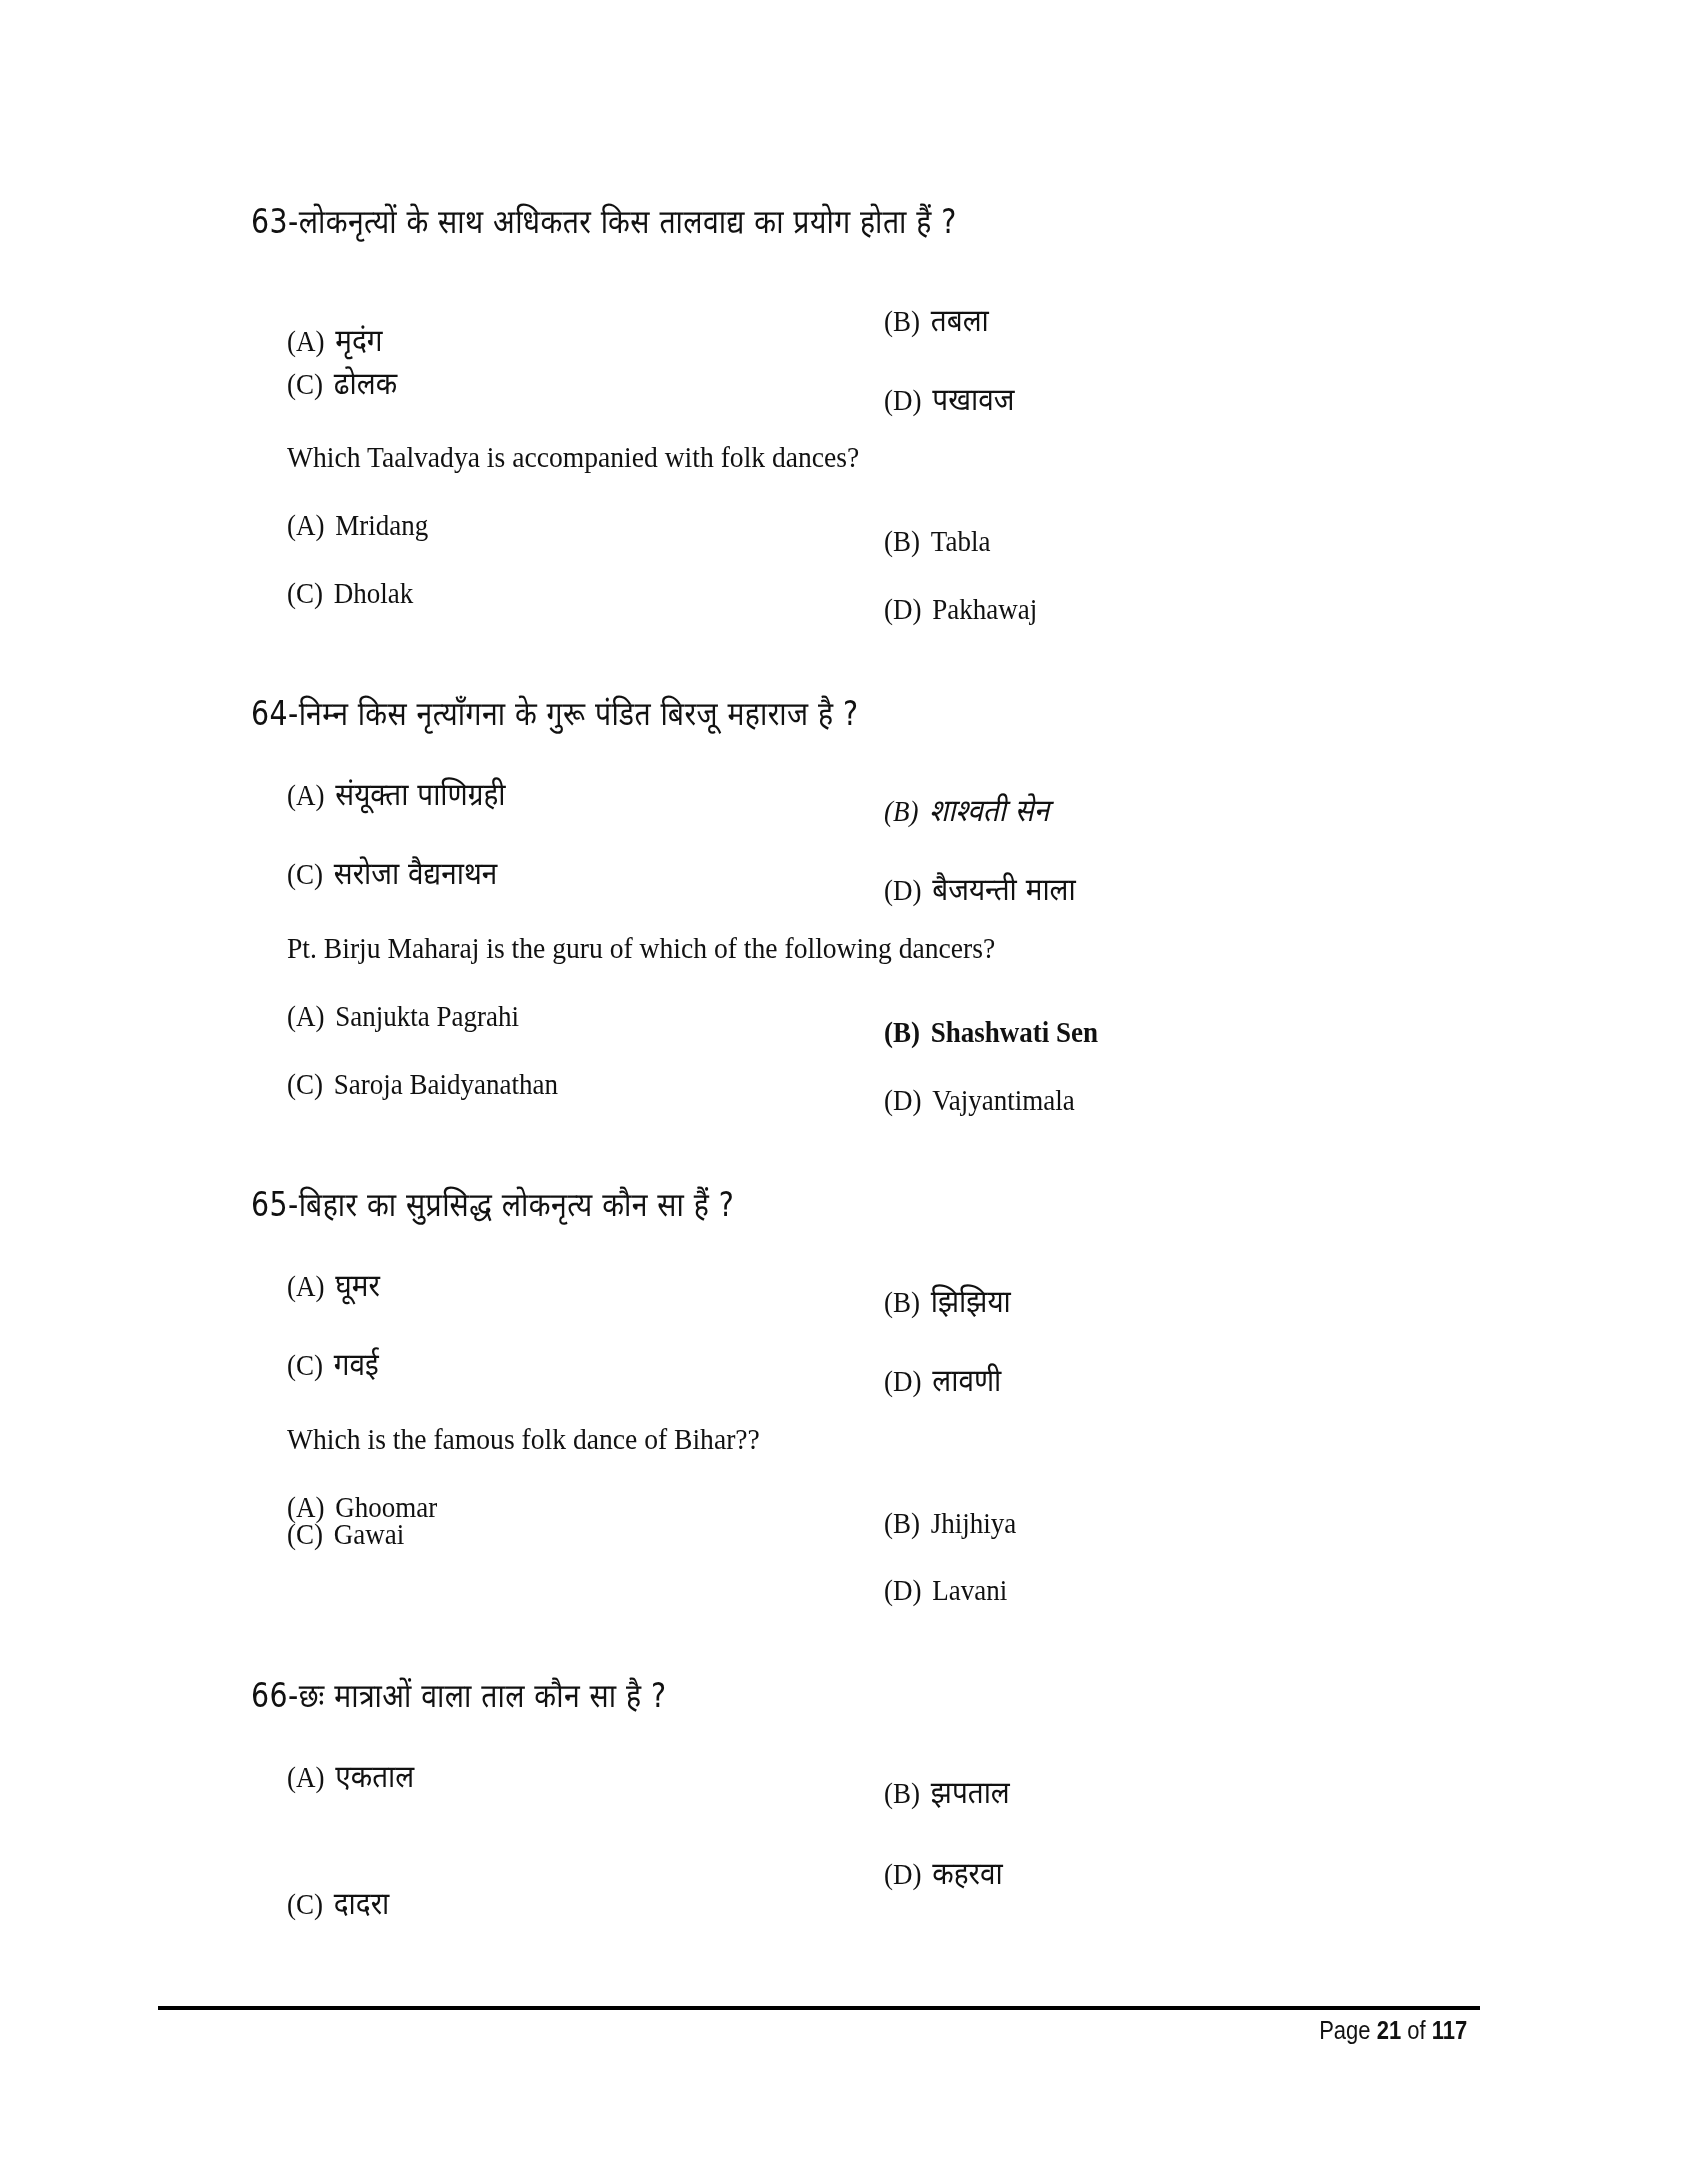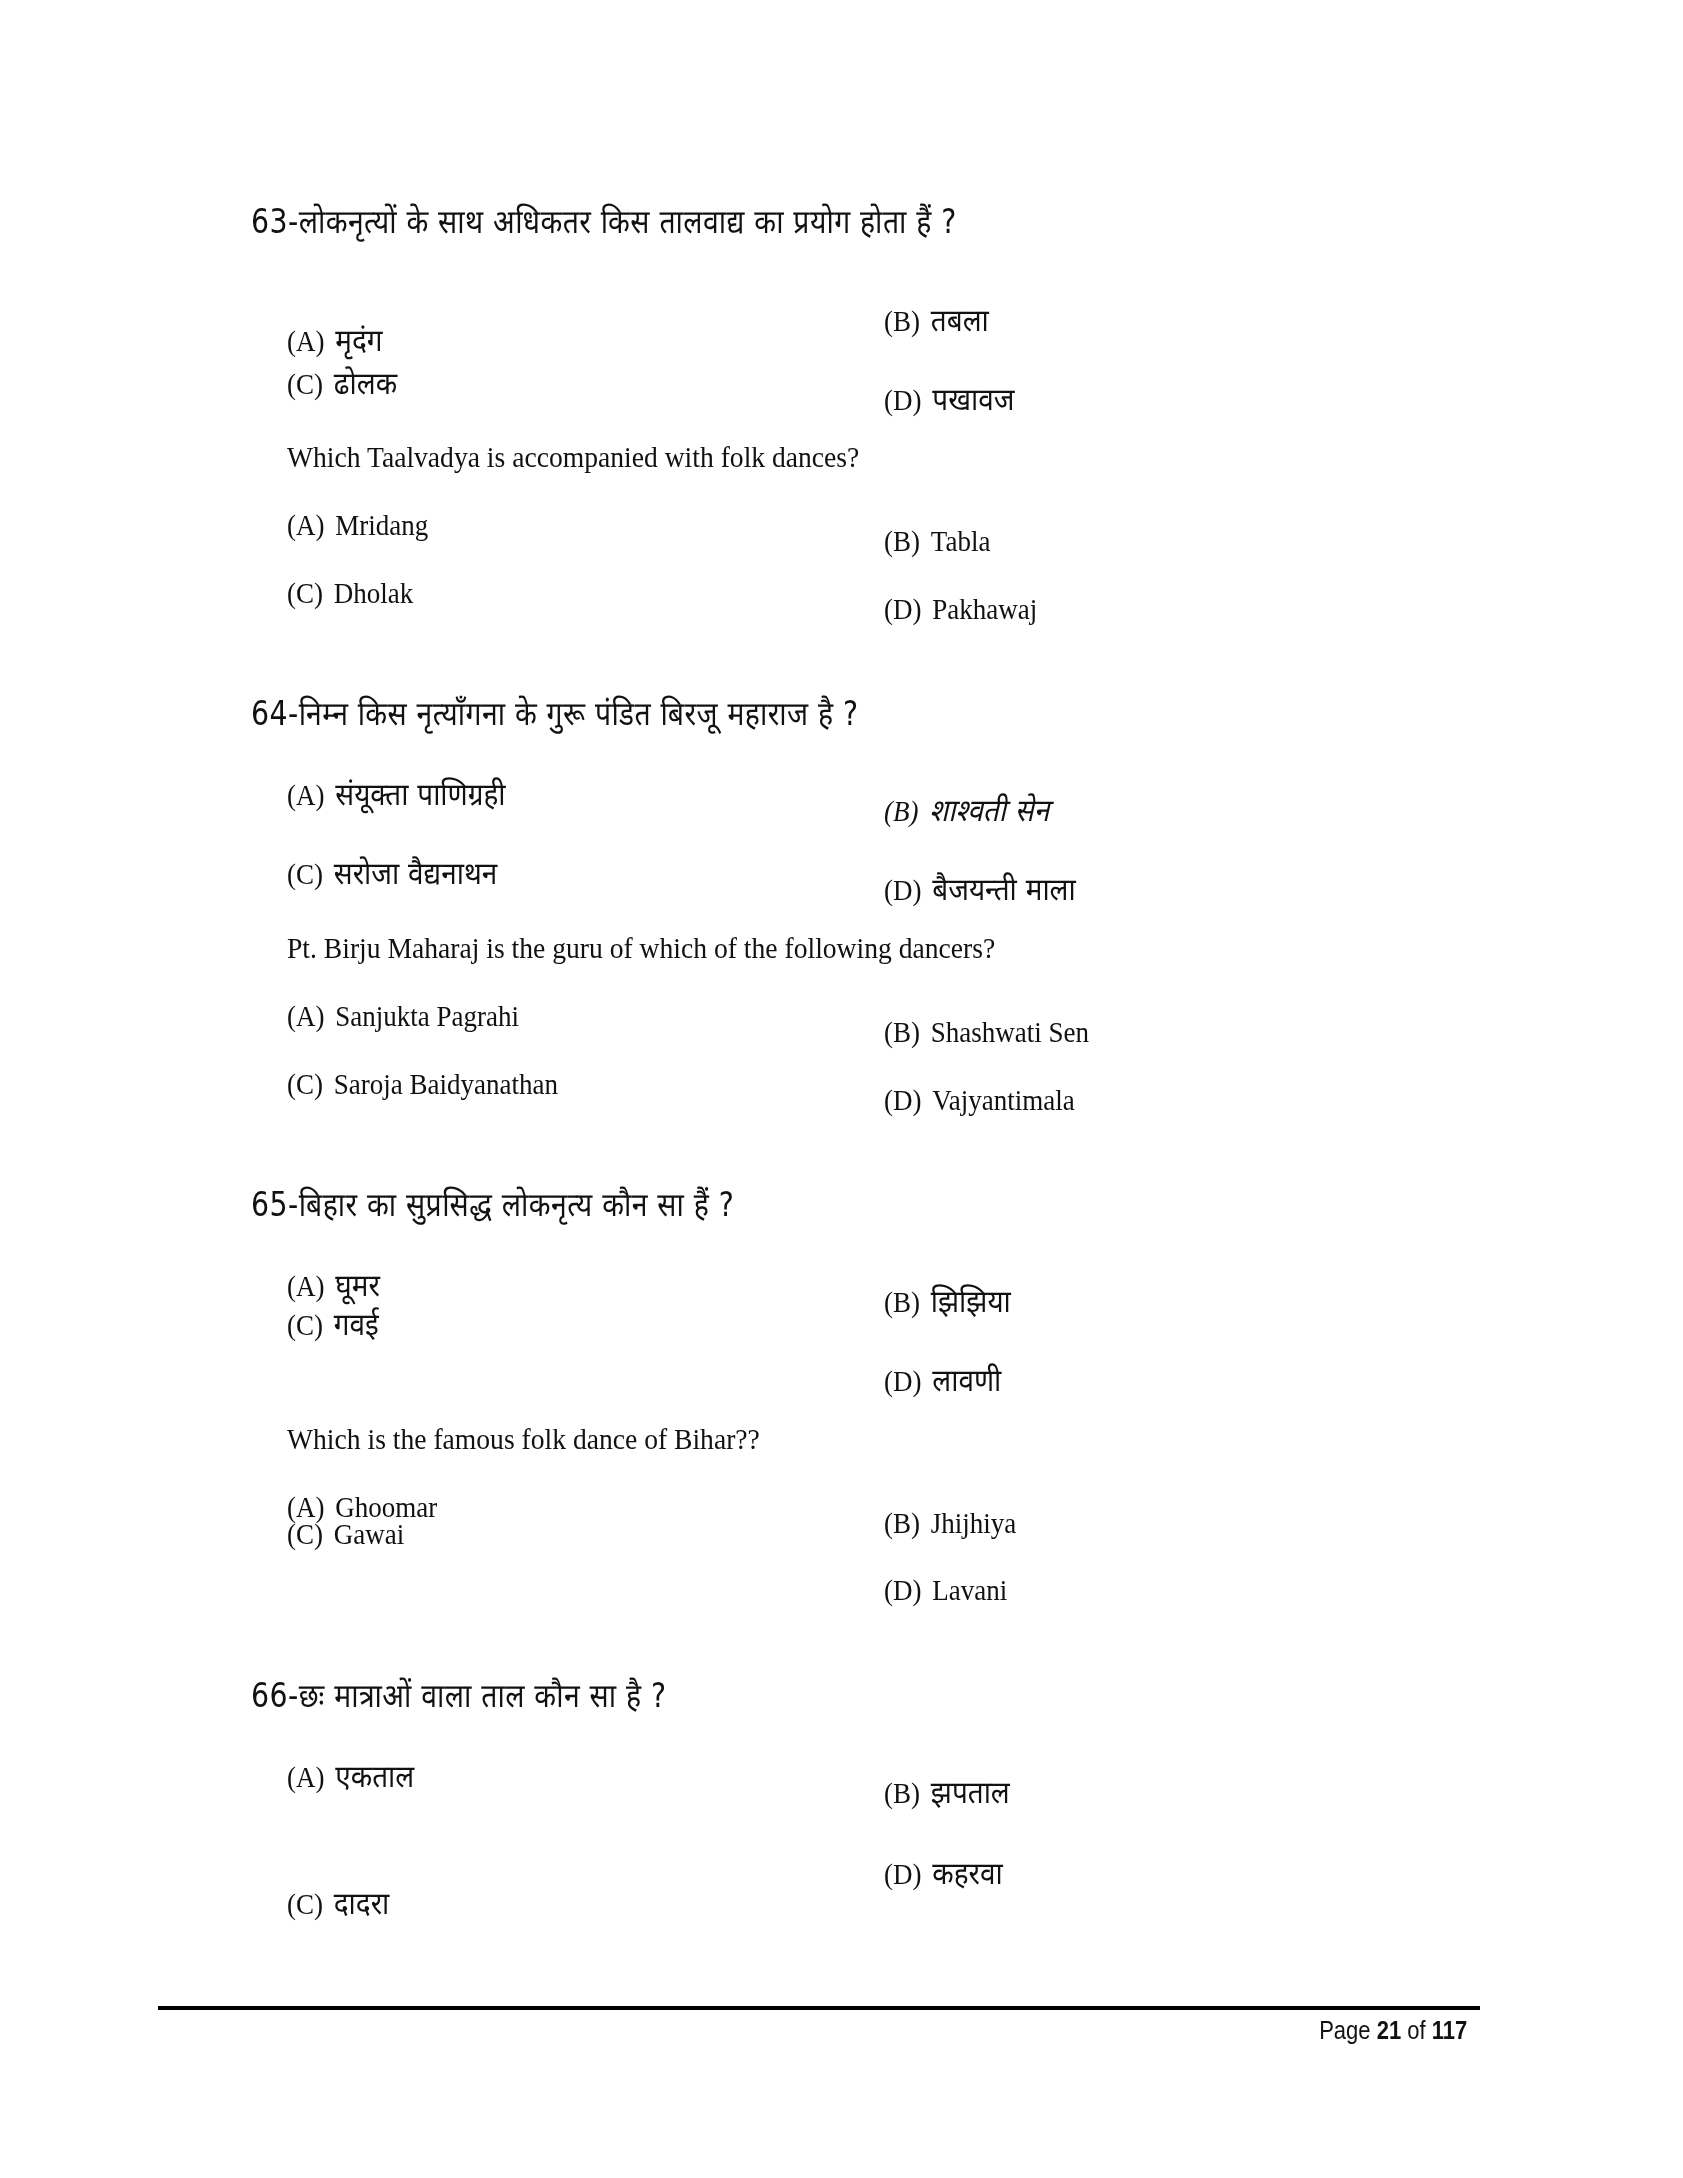--- a/index.html
+++ b/index.html
@@ -36,30 +36,30 @@
 
 <div class="line q-hi" style="top:690px;">
   <span>64-</span><span>निम्न किस नृत्याँगना के गुरू पंडित बिरजू महाराज है ?</span>
 </div>
 <div class="line opt colA" style="top:772px;"><span class="opt-inner"><span class="lbl">(A)</span><span class="hi">संयूक्ता पाणिग्रही</span></span></div>
 <div class="line opt colB" style="top:772px;font-style:italic;"><span class="opt-inner"><span class="lbl">(B)</span><span class="hi">शाश्वती सेन</span></span></div>
 <div class="line opt colA" style="top:851px;"><span class="opt-inner"><span class="lbl">(C)</span><span class="hi">सरोजा वैद्यनाथन</span></span></div>
 <div class="line opt colB" style="top:851px;"><span class="opt-inner"><span class="lbl">(D)</span><span class="hi">बैजयन्ती माला</span></span></div>
 <div class="line q-en" style="top:931px;">Pt. Birju Maharaj is the guru of which of the following dancers?</div>
 <div class="line opt colA" style="top:999px;"><span class="opt-inner"><span class="lbl">(A)</span><span class="en">Sanjukta Pagrahi</span></span></div>
-<div class="line opt colB" style="top:999px;"><span class="opt-inner"><span class="lbl">(B)</span><span class="en">Shashwati Sen</span></span></div>
+<div class="line opt colB" style="top:999px;font-weight:bold;"><span class="opt-inner"><span class="lbl">(B)</span><span class="en">Shashwati Sen</span></span></div>
 <div class="line opt colA" style="top:1067px;"><span class="opt-inner"><span class="lbl">(C)</span><span class="en">Saroja Baidyanathan</span></span></div>
 <div class="line opt colB" style="top:1067px;"><span class="opt-inner"><span class="lbl">(D)</span><span class="en">Vajyantimala</span></span></div>
 
 <div class="line q-hi" style="top:1181px;">
   <span>65-</span><span>बिहार का सुप्रसिद्ध लोकनृत्य कौन सा हैं ?</span>
 </div>
 <div class="line opt colA" style="top:1263px;"><span class="opt-inner"><span class="lbl">(A)</span><span class="hi">घूमर</span></span></div>
 <div class="line opt colB" style="top:1263px;"><span class="opt-inner"><span class="lbl">(B)</span><span class="hi">झिझिया</span></span></div>
-<div class="line opt colA" style="top:1302px;"><span class="opt-inner"><span class="lbl">(C)</span><span class="hi">गवई</span></span></div>
+<div class="line opt colA" style="top:1342px;"><span class="opt-inner"><span class="lbl">(C)</span><span class="hi">गवई</span></span></div>
 <div class="line opt colB" style="top:1342px;"><span class="opt-inner"><span class="lbl">(D)</span><span class="hi">लावणी</span></span></div>
 <div class="line q-en" style="top:1422px;">Which is the famous folk dance of Bihar??</div>
 <div class="line opt colA" style="top:1490px;"><span class="opt-inner"><span class="lbl">(A)</span><span class="en">Ghoomar</span></span></div>
 <div class="line opt colB" style="top:1490px;"><span class="opt-inner"><span class="lbl">(B)</span><span class="en">Jhijhiya</span></span></div>
 <div class="line opt colA" style="top:1517px;"><span class="opt-inner"><span class="lbl">(C)</span><span class="en">Gawai</span></span></div>
 <div class="line opt colB" style="top:1557px;"><span class="opt-inner"><span class="lbl">(D)</span><span class="en">Lavani</span></span></div>
 
 <div class="line q-hi" style="top:1672px;">
   <span>66-</span><span>छः मात्राओं वाला ताल कौन सा है ?</span>
 </div>

